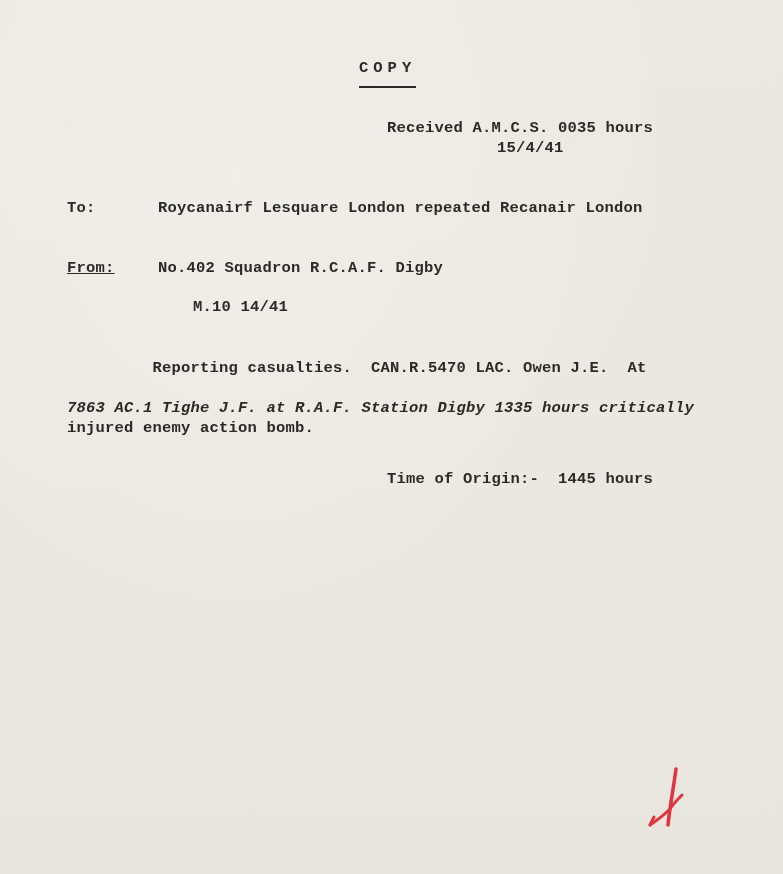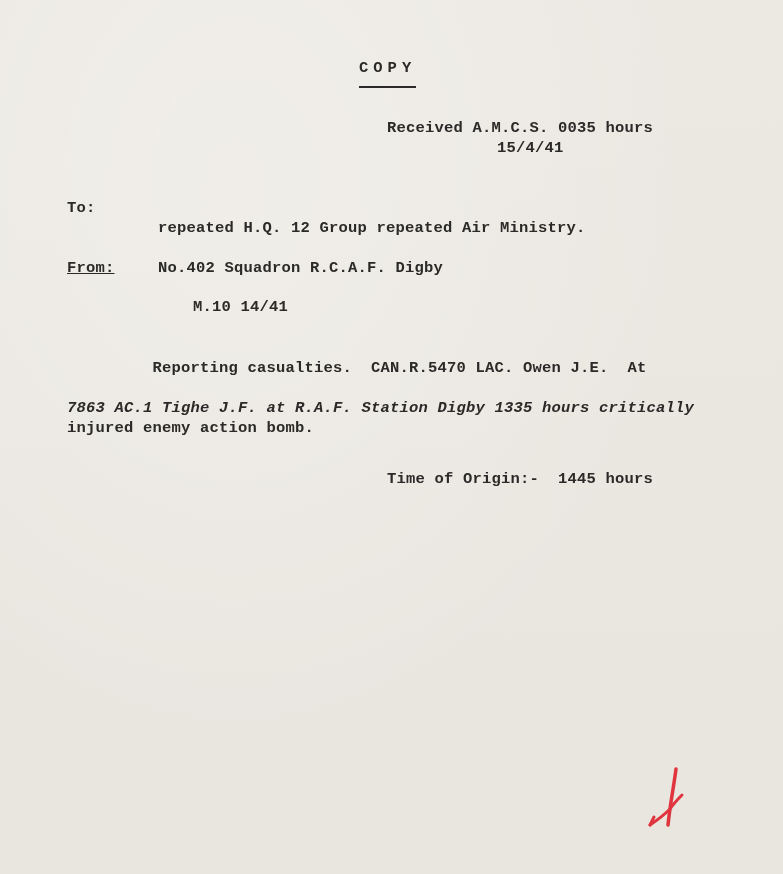--- a/index.html
+++ b/index.html
@@ -37,21 +37,21 @@
 <body>
 
 <div class="page">
 
   <div class="t copy">COPY</div>
 
   <div class="t" style="left:387px; top:118px;">Received A.M.C.S. 0035 hours</div>
   <div class="t" style="left:497px; top:138px;">15/4/41</div>
 
   <div class="t" style="left:67px; top:198px;">To:</div>
-  <div class="t" style="left:158px; top:218px;">repeated H.Q. 12 Group repeated Air Ministry.</div>
+  <div class="t" style="left:158px; top:198px;">Roycanairf Lesquare London repeated Recanair London</div>
 
   <div class="t" style="left:67px; top:258px;text-decoration:underline;">From:</div>
   <div class="t" style="left:158px; top:258px;">No.402 Squadron R.C.A.F. Digby</div>
 
   <div class="t" style="left:158px; top:297px;padding-left:35px;">M.10 14/41</div>
 
   <div class="t" style="left:67px; top:358px;">         Reporting casualties.  CAN.R.5470 LAC. Owen J.E.  At</div>
   <div class="t" style="left:67px; top:398px;font-style:italic;">7863 AC.1 Tighe J.F. at R.A.F. Station Digby 1335 hours critically</div>
   <div class="t" style="left:67px; top:418px;">injured enemy action bomb.</div>
 

